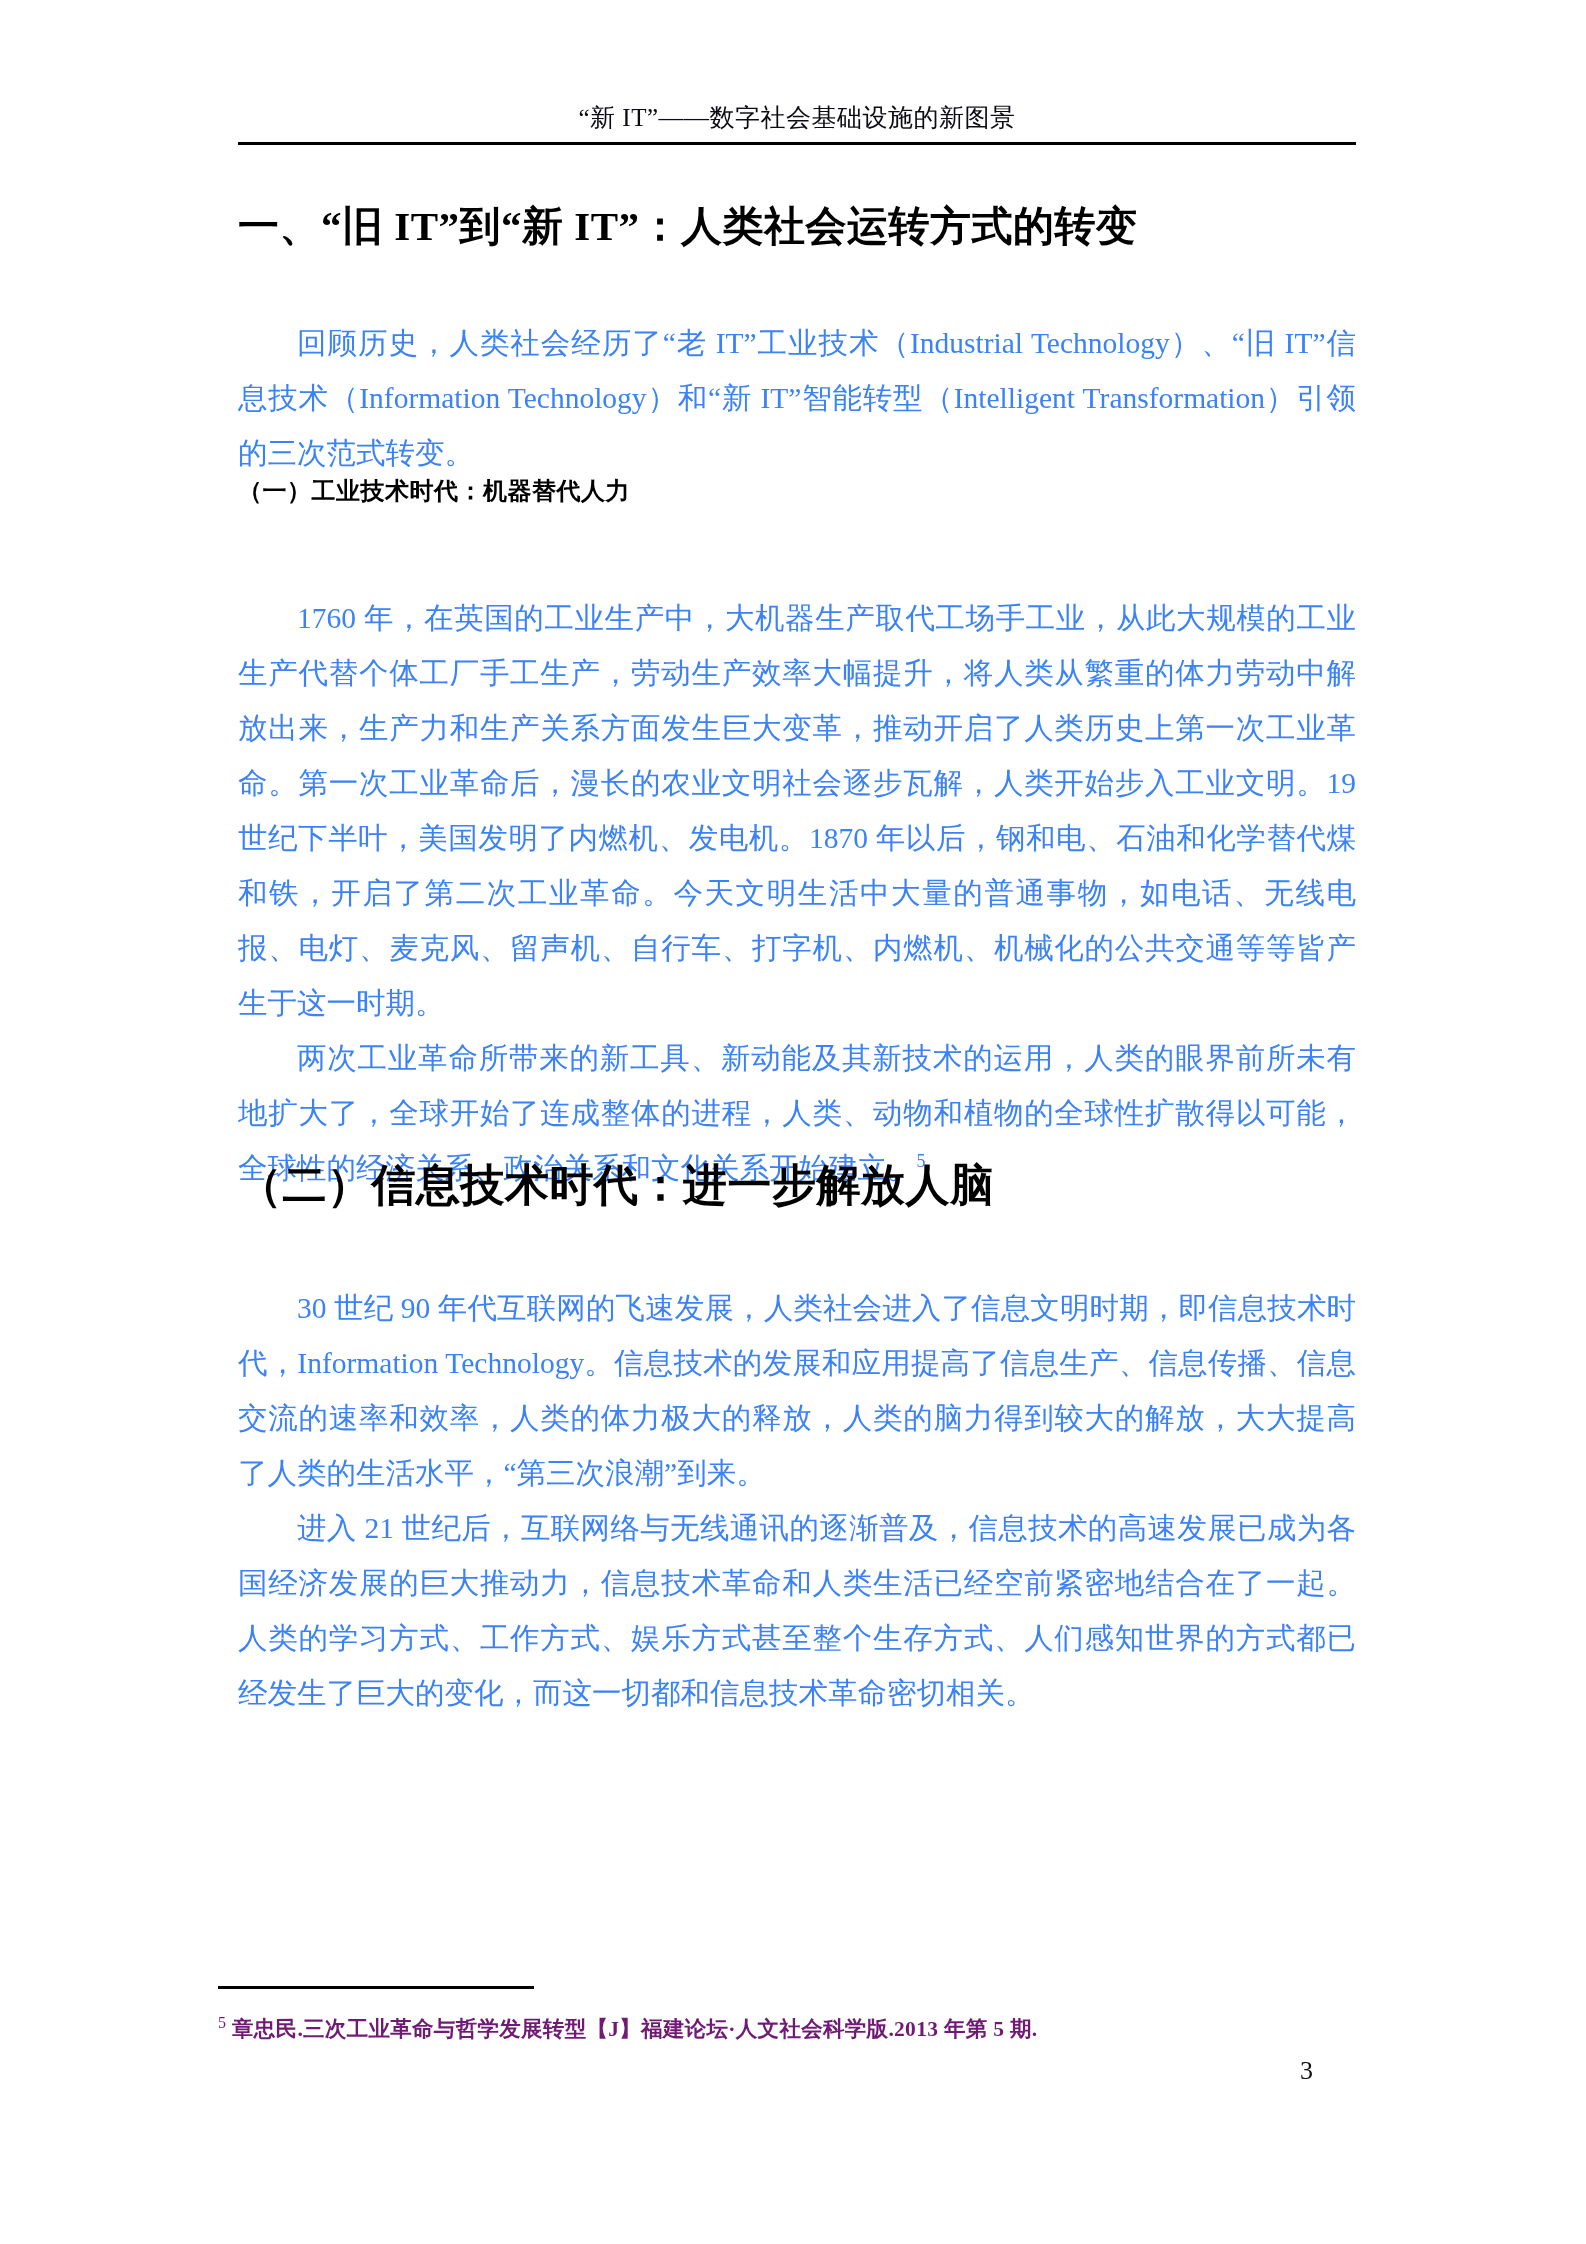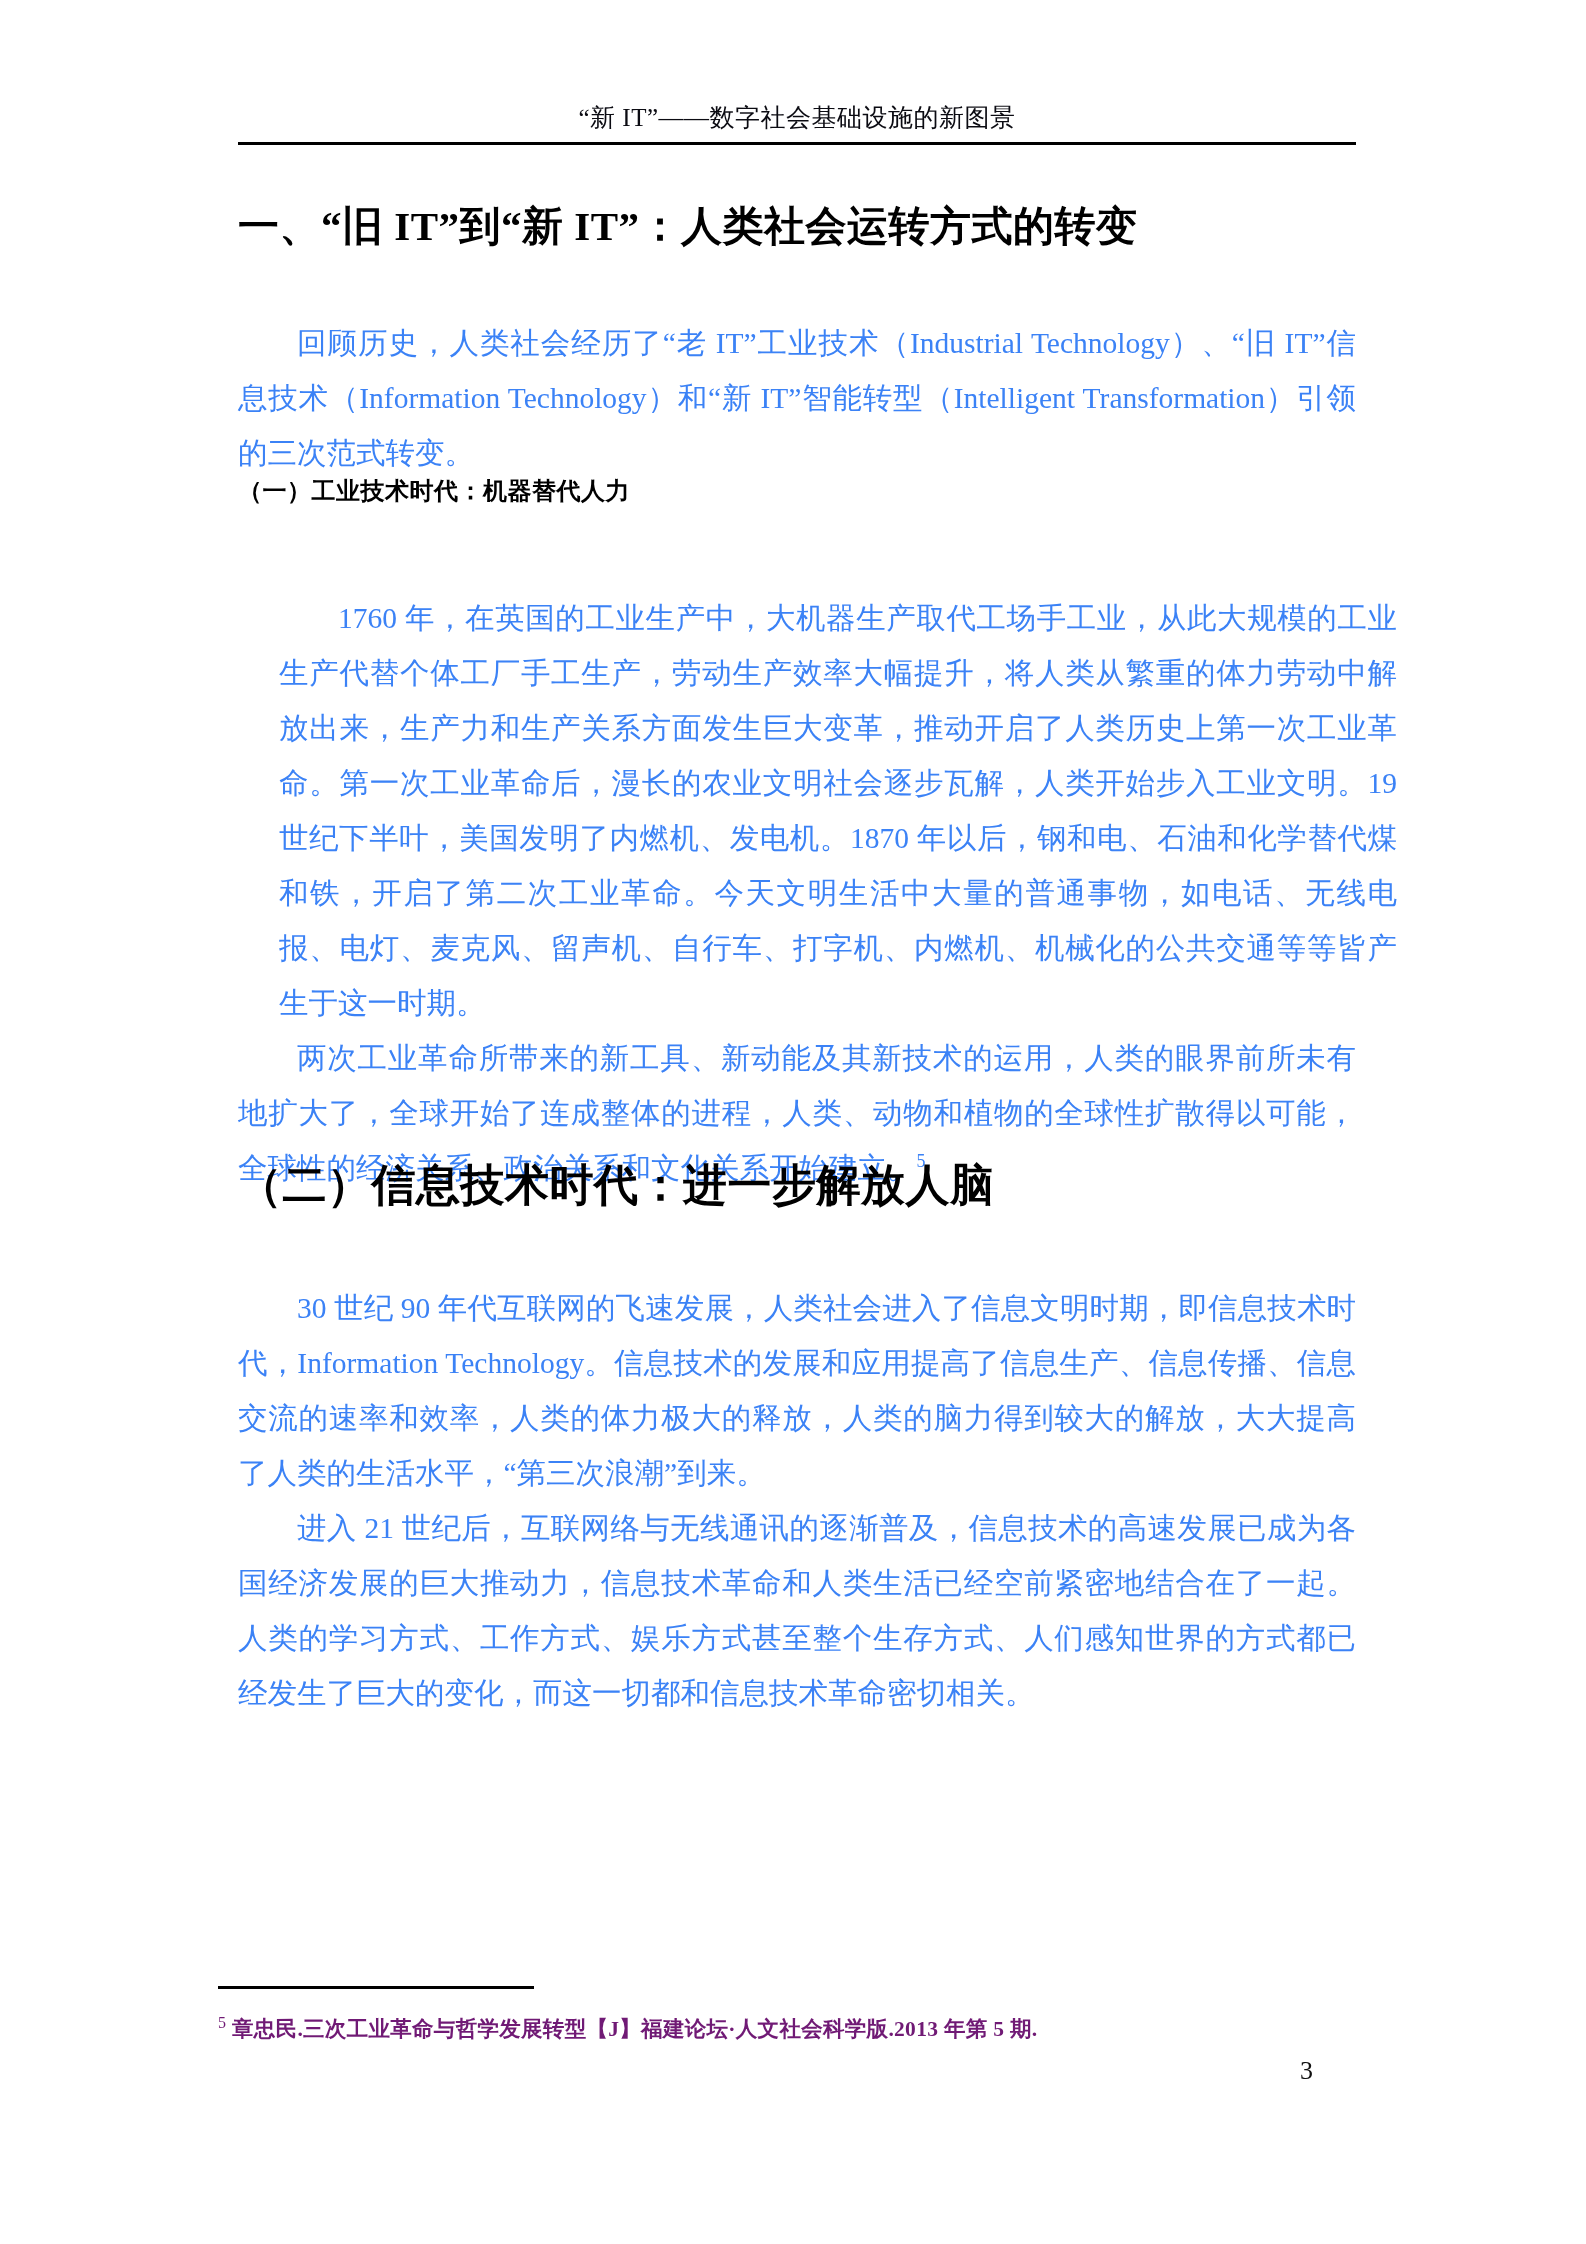--- a/index.html
+++ b/index.html
@@ -91,21 +91,21 @@
     width: 1118px;
     font-size: 29.5px;
     line-height: 55px;
     color: #3b82f6;
     text-align: justify;
     text-justify: inter-character;
     text-indent: 2em;
     font-family: "Liberation Serif", "DejaVu Serif", serif;
   }
   .para.p1 { top: 278px; }
-  .para.p2 { top: 553px; margin-left: 41px; }
+  .para.p2 { top: 553px; }
   .para.p3 { top: 993px; }
   .para.p4 { top: 1243px; }
   .para.p5 { top: 1463px; }
   .para.p6 { top: 1682px; }
 
   .para sup {
     font-size: 18px;
     vertical-align: super;
     line-height: 0;
   }

